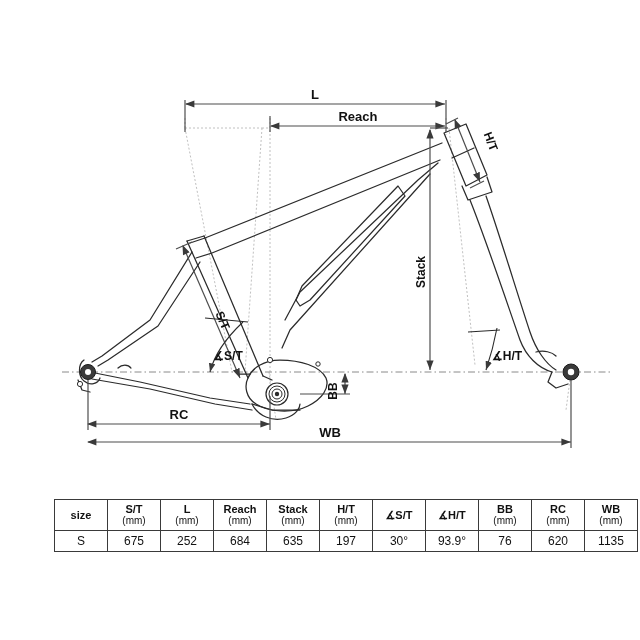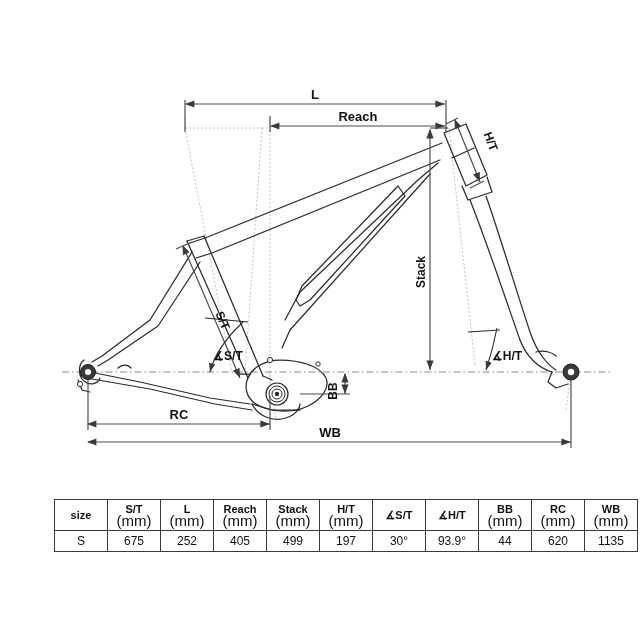--- a/index.html
+++ b/index.html
@@ -51,21 +51,21 @@
   }
   table.geo-table th {
     font-size: 11px;
     font-weight: bold;
     line-height: 12px;
     height: 30px;
     vertical-align: middle;
   }
   table.geo-table th .unit {
     display: block;
-    font-size: 15px;
+    font-size: 10px;
     font-weight: normal;
     line-height: 12px;
   }
   table.geo-table td {
     font-size: 12px;
     font-weight: normal;
     height: 20px;
     vertical-align: middle;
   }
   table.geo-table td.size-cell {
@@ -287,24 +287,24 @@
           <span>WB</span>
           <span class="unit">(mm)</span>
         </th>
       </tr>
     </thead>
     <tbody>
       <tr>
         <td class="size-cell">S</td>
         <td>675</td>
         <td>252</td>
-        <td>405</td>
-        <td>499</td>
+        <td>684</td>
+        <td>635</td>
         <td>197</td>
         <td>30°</td>
         <td>93.9°</td>
-        <td>44</td>
+        <td>76</td>
         <td>620</td>
         <td>1135</td>
       </tr>
     </tbody>
   </table>
 </div>
 
 </body></html>

